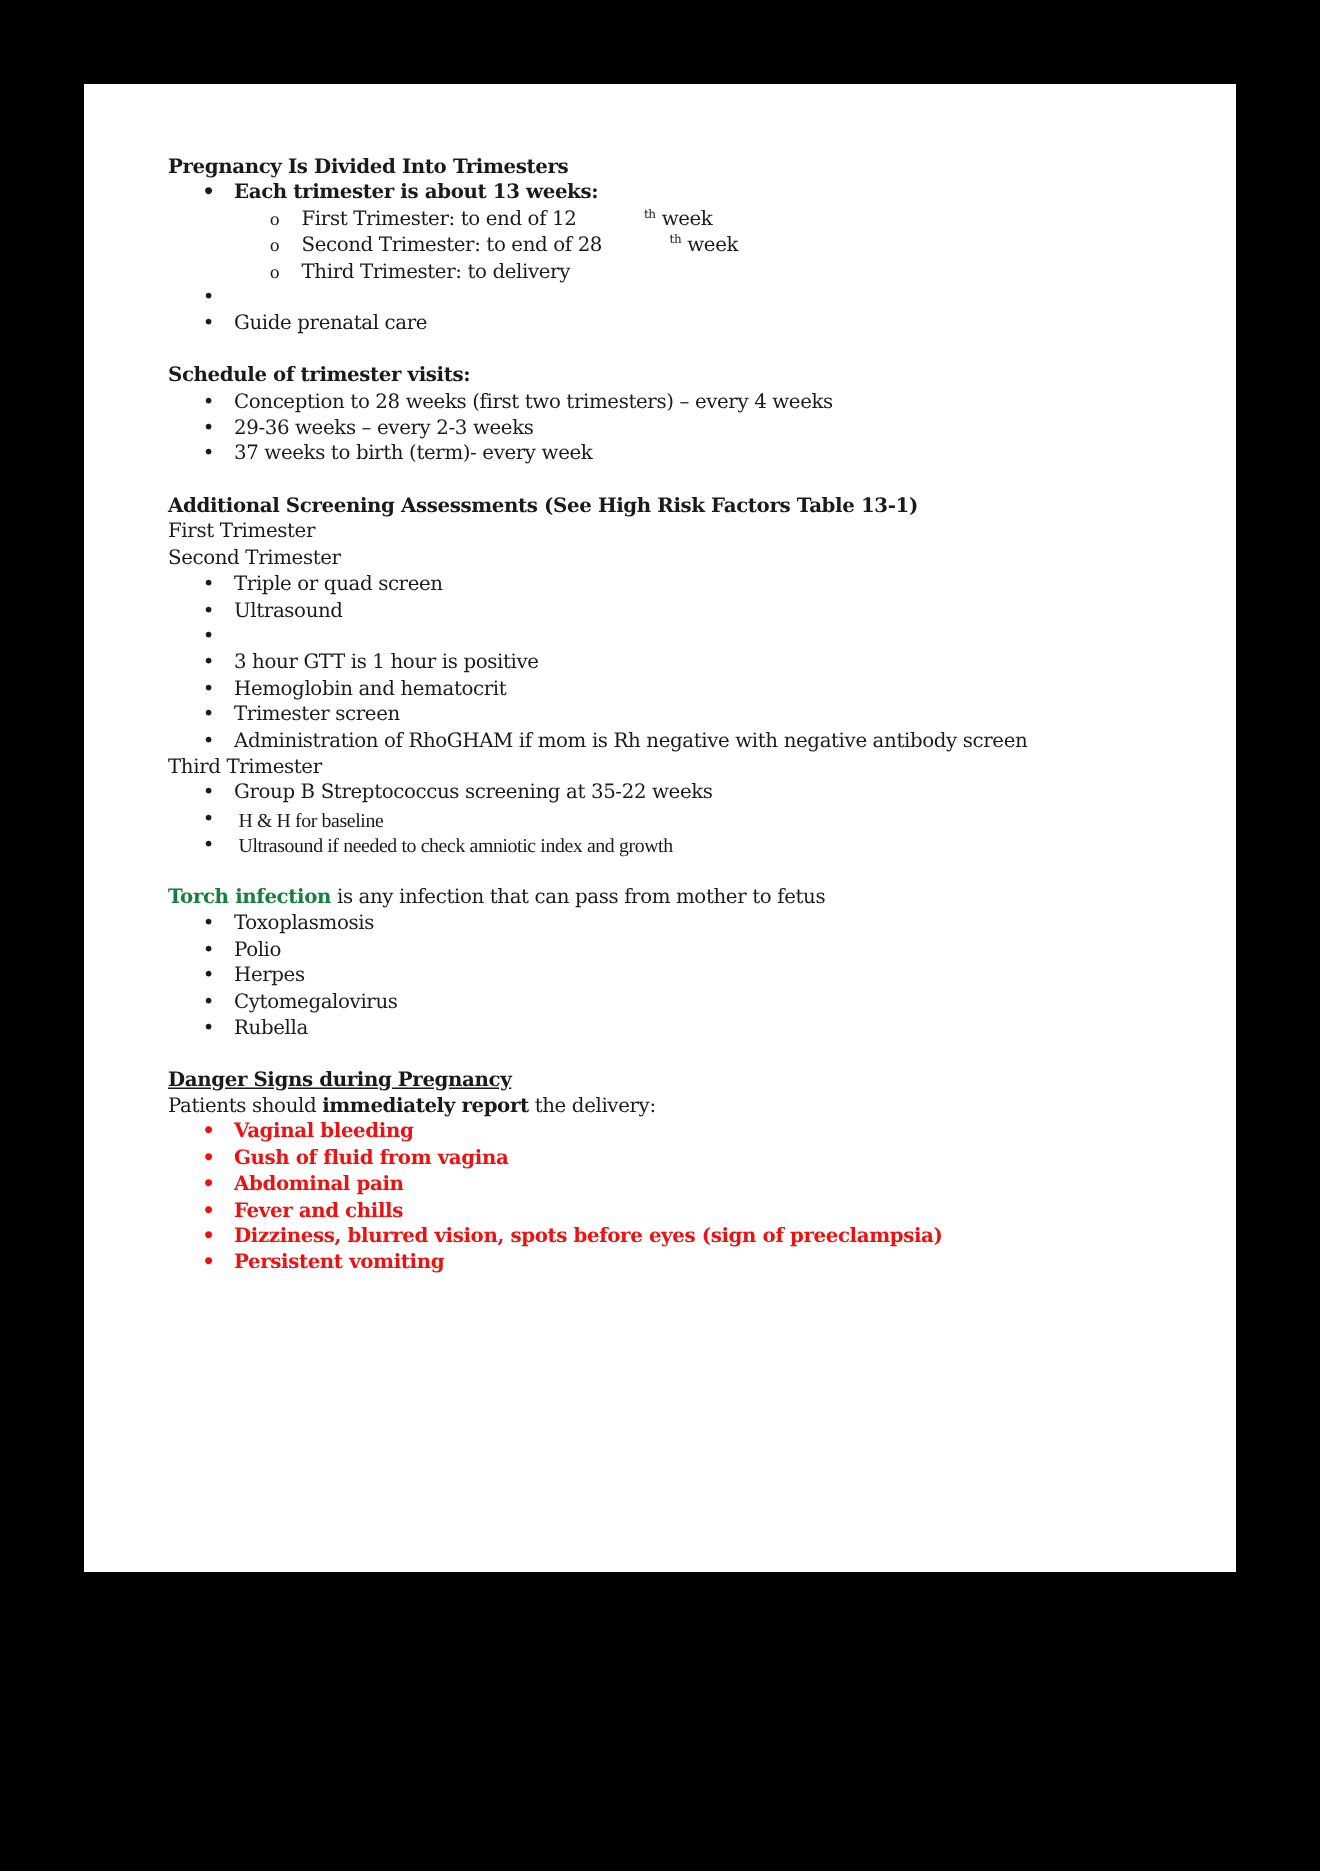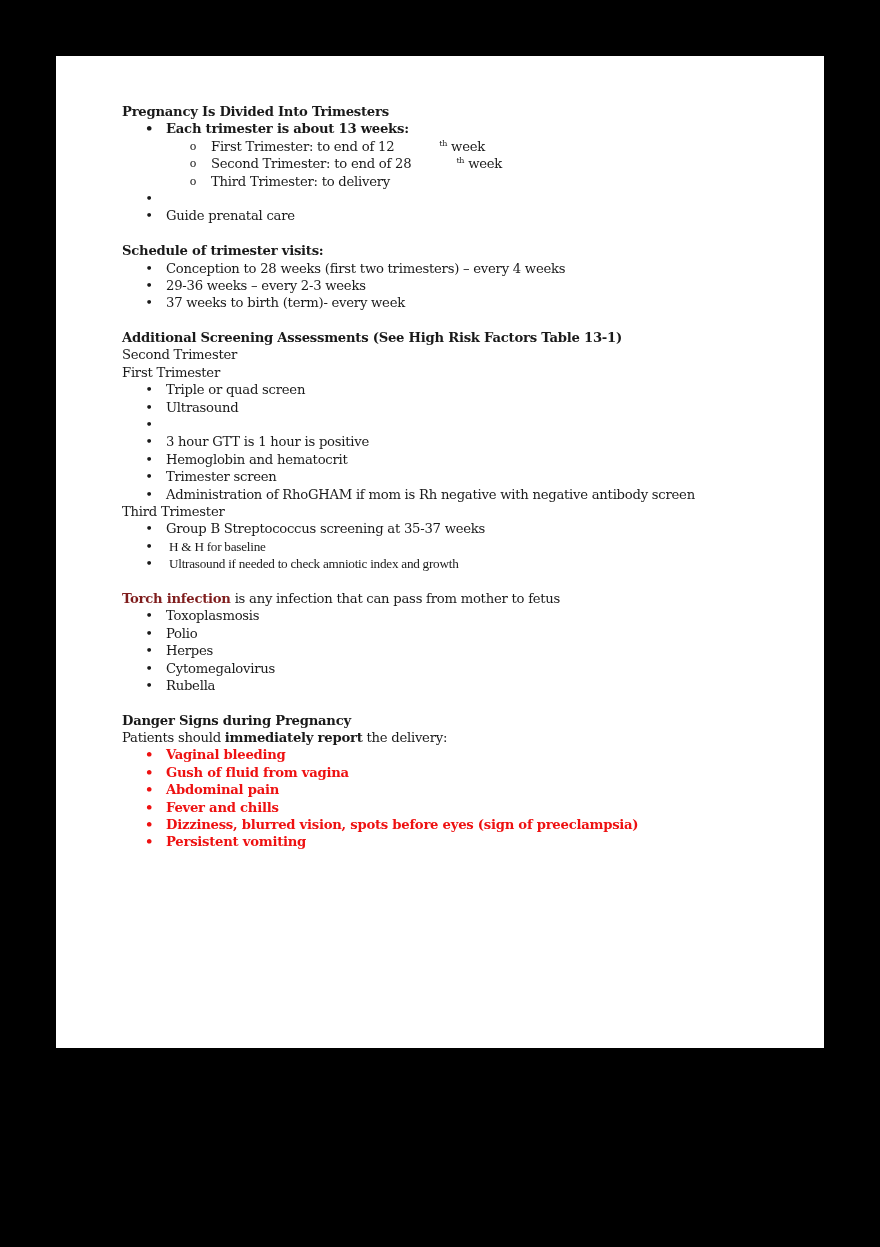--- a/index.html
+++ b/index.html
@@ -16,38 +16,38 @@
     .page {
       position: absolute;
       left: 56px;
       top: 56px;
       width: 768px;
       height: 992px;
       background: #ffffff;
     }
     .content {
       position: absolute;
-      left: 66px;
+      left: 56px;
       top: 47px;
       width: 700px;
       font-family: "DejaVu Serif", "Liberation Serif", serif;
       font-size: 13.2px;
       color: #1a1a1a;
       letter-spacing: -0.25px;
     }
     .line {
       height: 17.4px;
       line-height: 17.4px;
       white-space: nowrap;
       position: relative;
     }
     .gap { height: 17.4px; }
     .b { font-weight: bold; }
-    .u { }
-    .blue { color: #7f1d1d; font-weight: bold; }
+    .u { text-decoration: underline; }
+    .blue { color: #15803d; font-weight: bold; }
     .red { color: #ee1111; font-weight: bold; }
     .l1 { padding-left: 44px; }
     .l2 { padding-left: 89px; }
     .bullet {
       position: absolute;
       left: 22px;
       top: 0;
       width: 10px;
       text-align: center;
     }
@@ -106,22 +106,22 @@
       <span>29-36 weeks – every 2-3 weeks</span>
     </div>
     <div class="line l1">
       <span class="bullet">•</span>
       <span>37 weeks to birth (term)- every week</span>
     </div>
 
     <div class="gap"></div>
 
     <div class="line b">Additional Screening Assessments (See High Risk Factors Table 13-1)</div>
+    <div class="line">First Trimester</div>
     <div class="line">Second Trimester</div>
-    <div class="line">First Trimester</div>
     <div class="line l1">
       <span class="bullet">•</span>
       <span>Triple or quad screen</span>
     </div>
     <div class="line l1">
       <span class="bullet">•</span>
       <span>Ultrasound</span>
     </div>
     <div class="line l1">
       <span class="bullet">•</span>
@@ -138,21 +138,21 @@
       <span class="bullet">•</span>
       <span>Trimester screen</span>
     </div>
     <div class="line l1">
       <span class="bullet">•</span>
       <span>Administration of RhoGHAM if mom is Rh negative with negative antibody screen</span>
     </div>
     <div class="line">Third Trimester</div>
     <div class="line l1">
       <span class="bullet">•</span>
-      <span>Group B Streptococcus screening at 35-37 weeks</span>
+      <span>Group B Streptococcus screening at 35-22 weeks</span>
     </div>
     <div class="line l1">
       <span class="bullet">•</span>
       <span class="shift">H &amp; H for baseline</span>
     </div>
     <div class="line l1">
       <span class="bullet">•</span>
       <span class="shift">Ultrasound if needed to check amniotic index and growth</span>
     </div>
 

